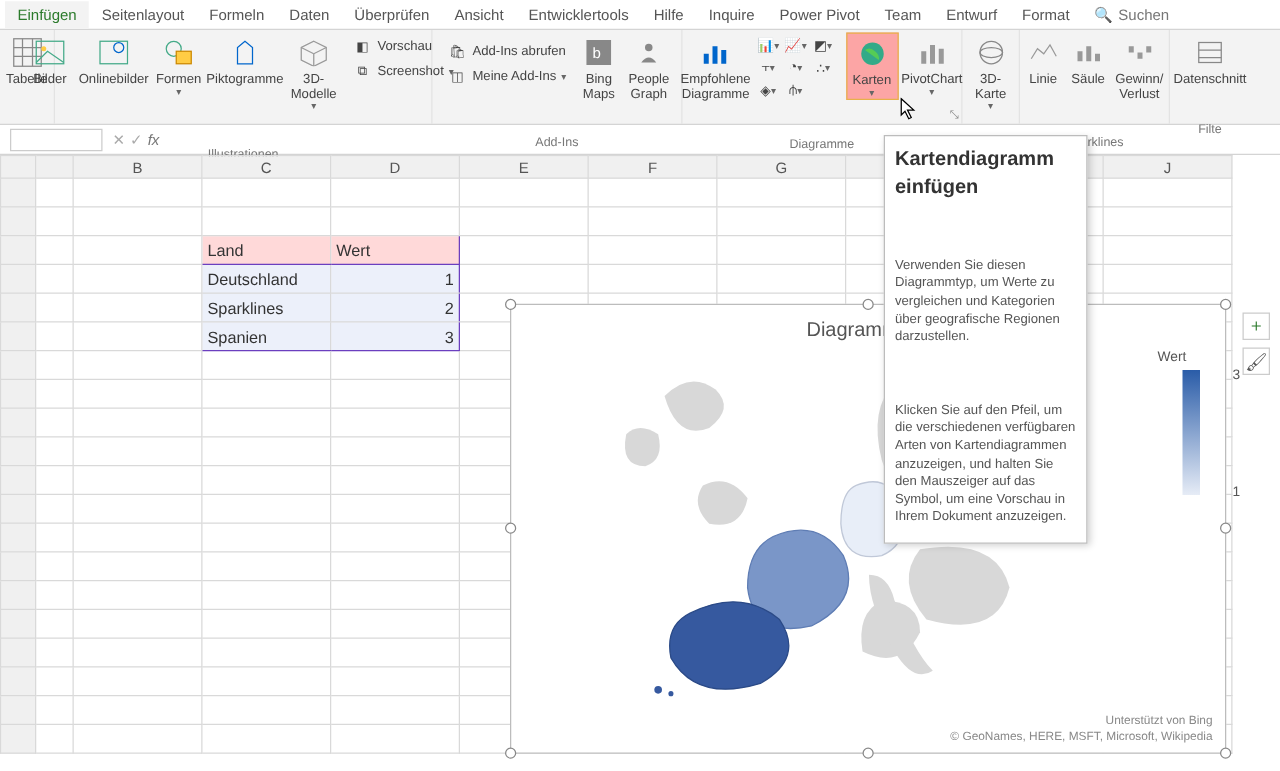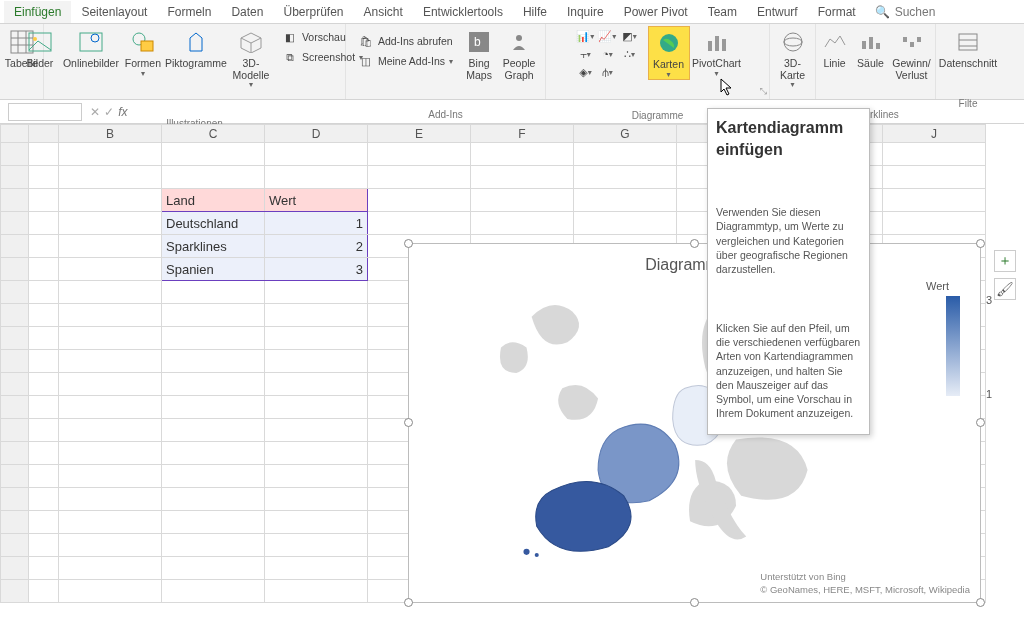--- a/index.html
+++ b/index.html
@@ -11,21 +11,21 @@
 .ribbon-tab.active { background: #f3f3f3; color: #2b7a2b; }
 .ribbon-tab.contextual { color: #555; }
 .ribbon-search { display: flex; align-items: center; gap: 4px; padding: 4px 10px; color: #777; }
 
 .ribbon-body { height: 76px; background: #f3f3f3; border-bottom: 1px solid #d4d4d4; display: flex; }
 .ribbon-group { display: flex; flex-direction: column; align-items: center; padding: 2px 4px 0 4px; border-right: 1px solid #e3e3e3; position: relative; }
 .ribbon-group-content { display: flex; align-items: flex-start; flex: 1; gap: 2px; }
 .ribbon-group-label { font-size: 10px; color: #777; padding-bottom: 2px; text-align: center; width: 100%; margin-top: 28px; }
 .big-btn { display: flex; flex-direction: column; align-items: center; justify-content: flex-start; width: 48px; padding: 2px 2px 0 2px; cursor: pointer; font-size: 10.5px; color: #444; text-align: center; line-height: 1.1; }
 .big-btn .ico { width: 28px; height: 28px; margin-bottom: 2px; display: flex; align-items: center; justify-content: center; }
-.big-btn.highlighted { background: #fde047; border: 1px solid #e8b04a; }
+.big-btn.highlighted { background: #fca5a5; border: 1px solid #e8b04a; }
 .small-btn-stack { display: flex; flex-direction: column; gap: 2px; padding: 2px; }
 .small-btn { display: flex; align-items: center; gap: 4px; font-size: 10.5px; color: #444; cursor: pointer; padding: 1px 4px; white-space: nowrap; }
 .small-btn .ico { width: 16px; height: 16px; display: inline-flex; align-items: center; justify-content: center; }
 .mini-icons { display: flex; flex-wrap: wrap; width: 72px; gap: 2px; padding: 2px; }
 .mini-ico { width: 20px; height: 16px; display: flex; align-items: center; justify-content: center; cursor: pointer; }
 .group-launcher { position: absolute; bottom: 2px; right: 2px; font-size: 9px; color: #888; cursor: pointer; }
 .chev { font-size: 8px; color: #666; }
 
 
 .formula-bar { height: 24px; display: flex; align-items: center; border-bottom: 1px solid #d4d4d4; padding-left: 8px; gap: 8px; background: #fff; }
@@ -64,21 +64,21 @@
 .h-ml { top: calc(50% - 5px); left: -5px; } .h-mr { top: calc(50% - 5px); right: -5px; }
 .h-bl { bottom: -5px; left: -5px; } .h-bm { bottom: -5px; left: calc(50% - 5px); } .h-br { bottom: -5px; right: -5px; }
 .chart-title { text-align: center; font-size: 16px; color: #555; margin-top: 12px; }
 .chart-body { position: relative; height: 290px; display: flex; }
 .map-area { flex: 1; position: relative; }
 .legend { width: 60px; padding: 6px; font-size: 11px; color: #555; }
 .legend-title { margin-bottom: 4px; }
 .legend-bar { width: 14px; height: 100px; background: linear-gradient(to bottom, #2a5ca8, #e6ecf6); margin-left: 20px; position: relative; }
 .legend-max { position: absolute; top: -2px; left: 40px; }
 .legend-min { position: absolute; top: 92px; left: 40px; }
-.chart-credit { position: absolute; bottom: 6px; right: 10px; font-size: 9.5px; color: #888; line-height: 1.3; }
+.chart-credit { position: absolute; bottom: 6px; right: 10px; font-size: 9.5px; color: #888; text-align: right; line-height: 1.3; }
 
 .side-buttons { position: absolute; top: 250px; right: 8px; display: flex; flex-direction: column; gap: 6px; z-index: 6;}
 .side-btn { width: 22px; height: 22px; border: 1px solid #ccc; background: #fff; display: flex; align-items: center; justify-content: center; font-size: 14px; color: #2b7a2b; cursor: pointer;}
 .side-btn.brush { color: #555; }
 
 .cursor-ptr { position: absolute; top: 78px; left: 720px; font-size: 14px; z-index: 60; color: #000; pointer-events: none; }
 
 svg { display: block; }
 </style>
 </head>
@@ -220,20 +220,30 @@
             </svg>
           </span>
         <span>People Graph</span>
       </div>
     </div>
     <div class="ribbon-group-label">Add-Ins</div>
   </div>
 
   <div class="ribbon-group" style="width:224px">
     <div class="ribbon-group-content">
+      <div class="big-btn" style="width:56px">
+        <span class="ico">
+            <svg width="24" height="22">
+              <rect x="2" y="12" width="4" height="8" fill="#06c"></rect>
+              <rect x="9" y="6" width="4" height="14" fill="#06c"></rect>
+              <rect x="16" y="9" width="4" height="11" fill="#06c"></rect>
+            </svg>
+          </span>
+        <span>Empfohlene Diagramme</span>
+      </div>
       <div class="mini-icons">
         <span class="mini-ico">📊<span class="chev">▾</span></span>
         <span class="mini-ico">📈<span class="chev">▾</span></span>
         <span class="mini-ico">◩<span class="chev">▾</span></span>
         <span class="mini-ico">⫟<span class="chev">▾</span></span>
         <span class="mini-ico">◔<span class="chev">▾</span></span>
         <span class="mini-ico">∴<span class="chev">▾</span></span>
         <span class="mini-ico">◈<span class="chev">▾</span></span>
         <span class="mini-ico">⫛<span class="chev">▾</span></span>
       </div>

